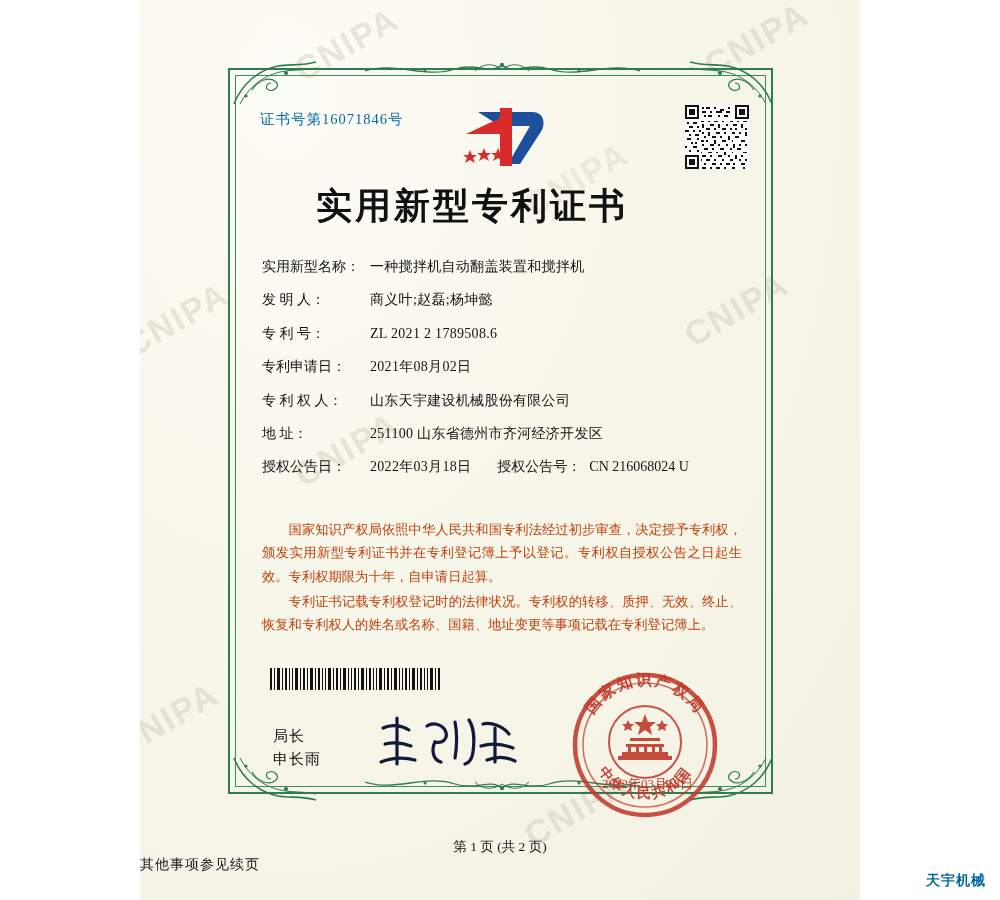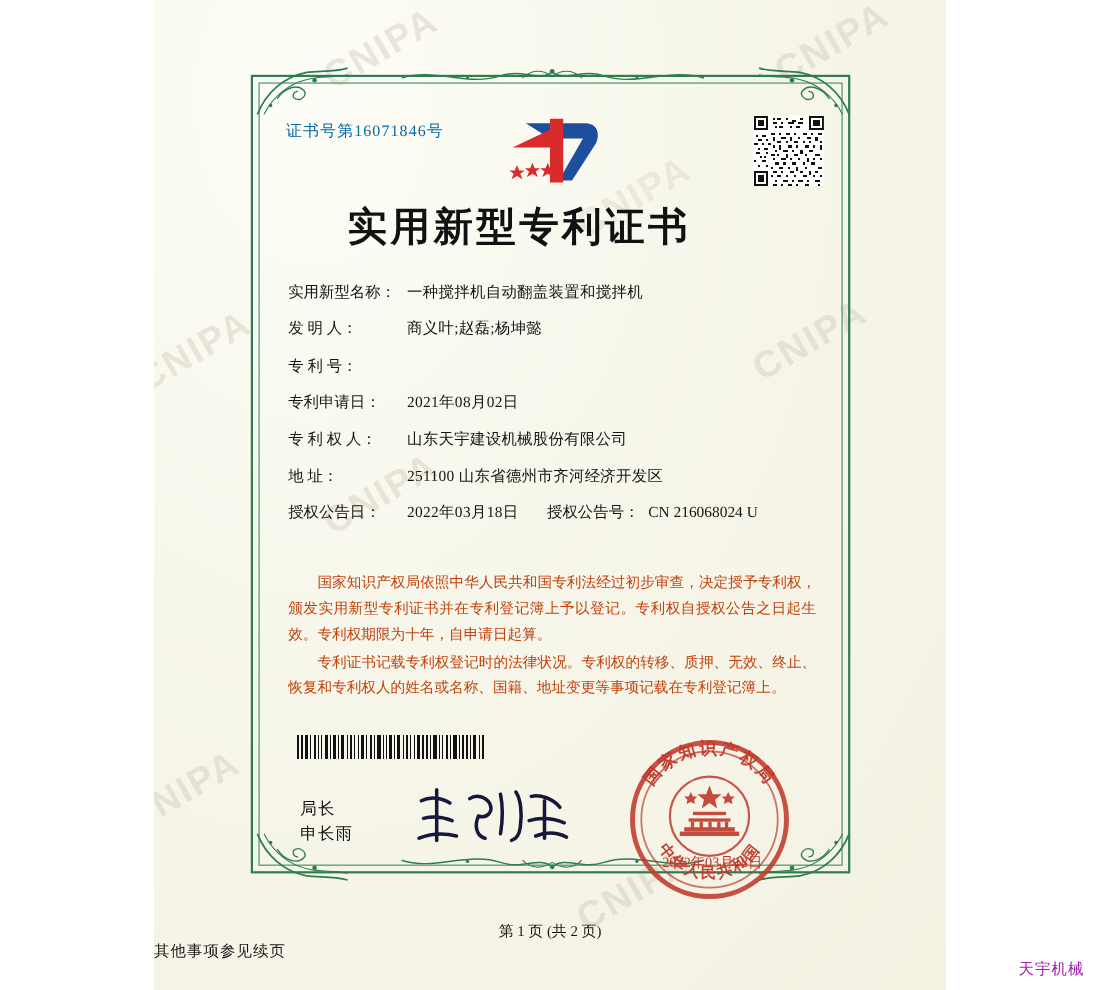--- a/index.html
+++ b/index.html
@@ -257,22 +257,22 @@
     color: #161616;
     letter-spacing: 1px;
   }
 
   
   #brand-mark {
     position: absolute;
     right: 14px;
     bottom: 10px;
     font-size: 14px;
-    font-weight: normal;
-    color: #a21caf;
+    font-weight: bold;
+    color: #0369a1;
     font-family: "Liberation Sans", sans-serif;
     letter-spacing: 1px;
   }
 </style>
 </head>
 <body>
 
 <div id="certificate-page">
 
   <div class="watermark" id="wm-full-1">CNIPA</div>
@@ -486,20 +486,21 @@
       <div class="field-value">一种搅拌机自动翻盖装置和搅拌机</div>
     </div>
 
     <div class="field-row">
       <div class="field-label">发 明 人：</div>
       <div class="field-value">商义叶;赵磊;杨坤懿</div>
     </div>
 
     <div class="field-row">
       <div class="field-label">专 利 号：</div>
+      <div class="field-value">ZL 2021 2 1789508.6</div>
     </div>
 
     <div class="field-row">
       <div class="field-label">专利申请日：</div>
       <div class="field-value">2021年08月02日</div>
     </div>
 
     <div class="field-row">
       <div class="field-label">专 利 权 人：</div>
       <div class="field-value">山东天宇建设机械股份有限公司</div>

